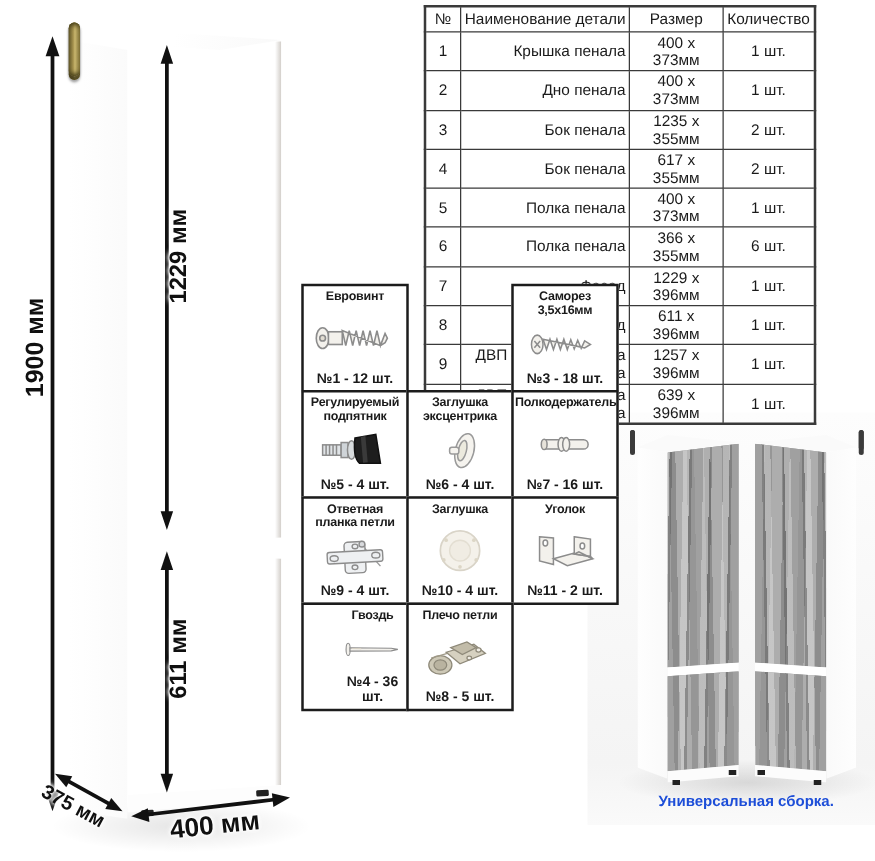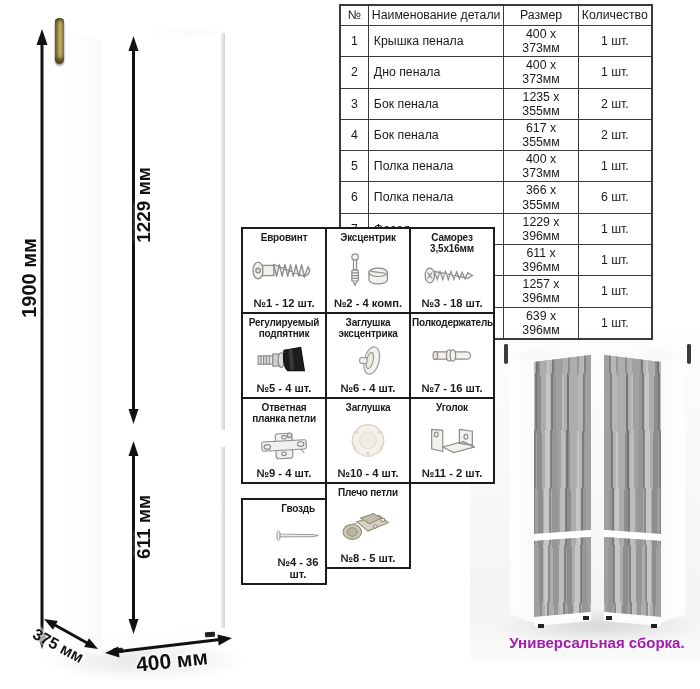--- a/index.html
+++ b/index.html
@@ -42,21 +42,21 @@
   #dim-611{left:144px;top:527px;font-size:19px;transform:translate(-50%,-50%) rotate(-90deg);}
   #dim-400{left:172px;top:661px;font-size:21px;transform:translate(-50%,-50%) rotate(-6deg);}
   #dim-375{left:58px;top:646px;font-size:16px;transform:translate(-50%,-50%) rotate(28deg);}
   #arrows{position:absolute;left:0;top:0;z-index:5;pointer-events:none;}
 
   
   .parts{position:absolute;left:339px;top:4px;width:314px;border-collapse:collapse;
          font-size:12.3px;line-height:1.15;}
   .parts th,.parts td{border:1px solid #3a3a3a;padding:1px 3px;text-align:center;height:14px;}
   .parts th{font-weight:normal;white-space:nowrap;height:17px;}
-  .parts td.c-name{text-align:left;padding-left:5px;}
+  .parts td.c-name{text-align:right;padding-left:5px;}
   .parts{border:2px solid #3a3a3a;}
 
   
   #hardware-grid{position:absolute;left:241px;top:227px;width:256px;height:429px;}
   .hw-cell{position:absolute;width:86px;height:87px;border:2px solid #1c1c1c;background:#fff;
            box-sizing:border-box;display:flex;flex-direction:column;align-items:stretch;}
   .hw-label{font-weight:bold;font-size:10px;line-height:1.12;text-align:center;padding:3px 1px 0 1px;
             letter-spacing:-0.2px;}
   .hw-icon{flex:1;display:flex;align-items:center;justify-content:center;overflow:hidden;}
   .hw-count{font-weight:bold;font-size:11.2px;text-align:center;padding-bottom:3px;}
@@ -80,21 +80,21 @@
   .g-plinth{clip-path:polygon(30px 273px,87px 268px,87px 277px,30px 282px);background:#fcfcfc;}
   .g-foot{position:absolute;width:6px;height:4px;background:#222;}
   .g-foot.f1{left:34px;top:280px;} .g-foot.f2{left:79px;top:272px;}
   .g-handle{position:absolute;left:33px;width:4px;background:#3b3b3b;border-radius:2px;}
   .g-h1{top:88px;height:20px;} .g-h2{top:218px;height:16px;}
   #gc-left{left:504px;}
   #gc-right{left:601px;transform:scaleX(-1);}
   .gshadow{position:absolute;left:496px;top:608px;width:204px;height:36px;
     background:radial-gradient(ellipse at 50% 50%,rgba(0,0,0,.12),rgba(0,0,0,0) 72%);}
   .caption{position:absolute;left:493px;top:634px;width:208px;text-align:center;
-           font-weight:bold;font-size:15px;color:#a21caf;z-index:6;}
+           font-weight:bold;font-size:12px;color:#1d4ed8;z-index:6;}
 </style>
 </head>
 <body>
 
 <div class="stage">
 
   <div class="floor-shadow"></div>
   <div class="rzone"></div>
   <div class="gshadow"></div>
 
@@ -226,40 +226,20 @@
             <g stroke="#8c8c8c" stroke-width="1.4" fill="#f3f1ec">
               <ellipse cx="8" cy="20" rx="5.5" ry="9"></ellipse>
               <circle cx="8" cy="20" r="2.5" fill="#e2ddd2"></circle>
               <rect x="13" y="14.5" width="12" height="11"></rect>
               <path d="M25 13.5 L28 26.5 L31 13.5 L34 26.5 L37 13.5 L40 26.5 L43 13.5 L46 26.5 L49 13.5 L52 26.5 L55 13.5 L58 26.5 L62 16 L64 20 L62 24 L58 26.5 Z"></path>
             </g>
           </svg>
         </div>
         <div class="hw-count">№1 - 12 шт.</div>
       </div>
-      <div class="hw-cell" style="left: 84px; top: 0px;">
-        <div class="hw-label">Эксцентрик</div>
-        <div class="hw-icon">
-          <svg viewBox="0 0 72 40" width="70" height="37">
-            <g stroke="#8c8c8c" stroke-width="1.3" fill="#f3f1ec">
-              <circle cx="22" cy="5.5" r="3.5"></circle>
-              <rect x="20.3" y="8.5" width="3.4" height="11"></rect>
-              <rect x="18.5" y="19.5" width="7" height="12" rx="1"></rect>
-              <line x1="18.5" y1="22.5" x2="25.5" y2="22.5"></line>
-              <line x1="18.5" y1="25.5" x2="25.5" y2="25.5"></line>
-              <line x1="18.5" y1="28.5" x2="25.5" y2="28.5"></line>
-              <path d="M20 31.5 L22 36 L24 31.5"></path>
-              <path d="M37 22 h20 v8 a10 4.5 0 0 1 -20 0 z"></path>
-              <ellipse cx="47" cy="22" rx="10" ry="4.5"></ellipse>
-              <line x1="39" y1="21" x2="55" y2="23"></line>
-            </g>
-          </svg>
-        </div>
-        <div class="hw-count">№2 - 4 комп.</div>
-      </div>
       <div class="hw-cell" style="left: 168px; top: 0px;">
         <div class="hw-label">Саморез 3,5х16мм</div>
         <div class="hw-icon">
           <svg viewBox="0 0 72 40" width="70" height="37">
             <g stroke="#8c8c8c" stroke-width="1.3" fill="#f3f1ec">
               <ellipse cx="12" cy="20" rx="5" ry="8"></ellipse>
               <path d="M9.5 17 l5 6 M9.5 23 l5 -6" fill="none"></path>
               <path d="M17 15.5 L20 24.5 L23 15.5 L26 24.5 L29 15.5 L32 24.5 L35 15.5 L38 24.5 L41 16 L44 24 L47 16.5 L50 23.5 L53 17 L58 20 L53 23 Z"></path>
             </g>
           </svg>
@@ -356,21 +336,21 @@
               <ellipse cx="19" cy="13.5" rx="2" ry="2.6" fill="#fff"></ellipse>
               <path d="M26 27 L48 21 L60 27 L38 33 Z"></path>
               <path d="M44 8 L58 10 L58 25 L44 23 Z"></path>
               <path d="M44 23 L58 25 L60 27 L48 21 Z" fill="#e7e4dc"></path>
               <ellipse cx="51" cy="16" rx="2" ry="2.6" fill="#fff"></ellipse>
             </g>
           </svg>
         </div>
         <div class="hw-count">№11 - 2 шт.</div>
       </div>
-      <div class="hw-cell" style="left: 0px; top: 271px; padding-left: 28px;">
+      <div class="hw-cell" style="left: 0px; top: 255px; padding-left: 28px;">
         <div class="hw-label">Гвоздь</div>
         <div class="hw-icon">
           <svg viewBox="0 0 72 40" width="70" height="37">
             <g stroke="#8c8c8c" stroke-width="1.2" fill="#f3f1ec">
               <ellipse cx="10" cy="20" rx="2.2" ry="6.5"></ellipse>
               <path d="M12 18.2 L56 18.8 L63 20 L56 21.6 L12 21.8 Z"></path>
               <line x1="14" y1="19" x2="24" y2="19.2" stroke="#d5d0c4"></line>
             </g>
           </svg>
         </div>

